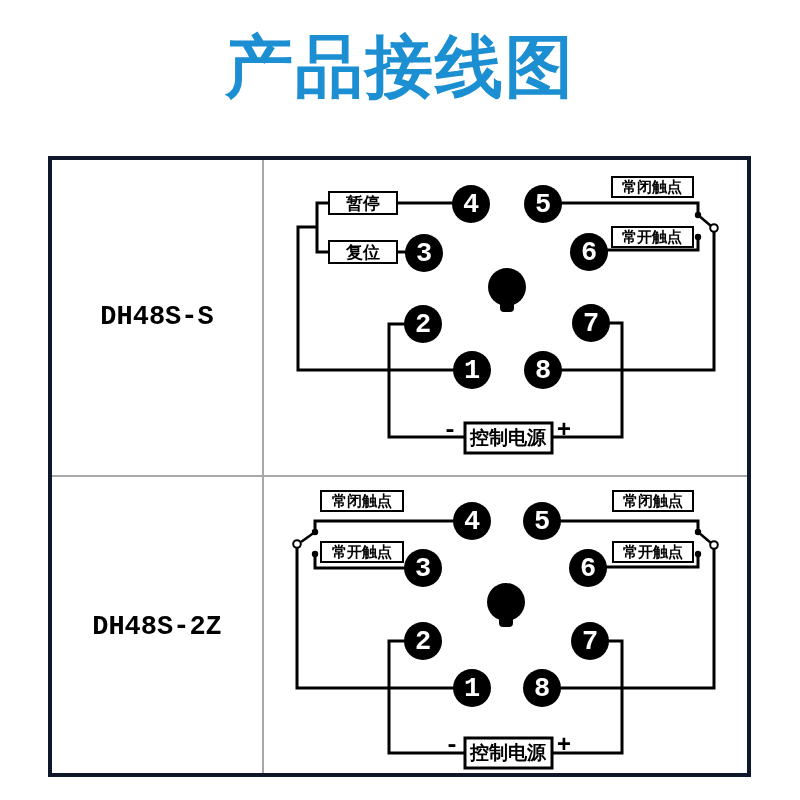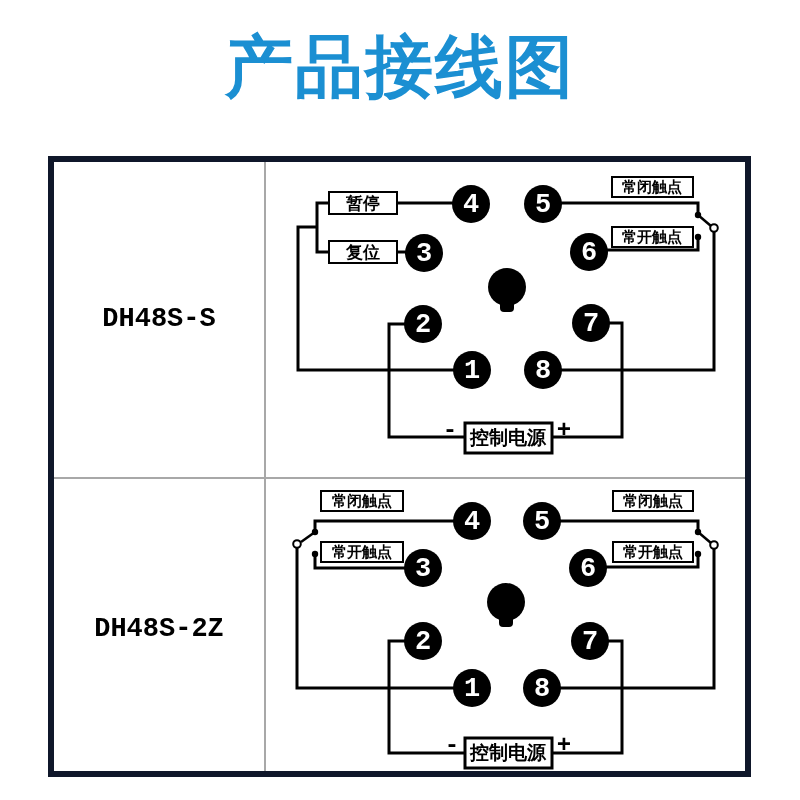--- a/index.html
+++ b/index.html
@@ -1,21 +1,21 @@
 <!DOCTYPE html>
 <html><head>
 <meta charset="utf-8">
 <style>
   html,body{margin:0;padding:0;background:#fff;}
   .canvas{position:relative;width:800px;height:800px;background:#fff;overflow:hidden;
           font-family:Liberation Mono, monospace;}
   .title{position:absolute;left:0;top:22px;width:800px;text-align:center;
          font-size:68px;font-weight:bold;letter-spacing:2px;color:#1b8fd2;}
   .table{position:absolute;left:48px;top:156px;width:703px;height:621px;
-         border:6px solid #0f172a;box-sizing:border-box;}
+         border:4px solid #0f172a;box-sizing:border-box;}
   .vline{position:absolute;left:210px;top:0;width:2px;height:100%;background:#a8a8a8;}
   .hline{position:absolute;left:0;top:315px;width:100%;height:2px;background:#a8a8a8;}
   .model-cell{position:absolute;left:0;width:210px;display:flex;flex-direction:column;
               justify-content:center;align-items:center;}
   .model-cell.r1{top:0;height:315px;}
   .model-cell.r2{top:317px;height:300px;}
   .model-line{font-size:27px;font-weight:bold;color:#000;line-height:35px;white-space:nowrap;}
   svg.diagram{position:absolute;display:block;}
   svg.d1{left:260px;top:156px;width:491px;height:317px;}
   svg.d2{left:260px;top:473px;width:491px;height:304px;}

